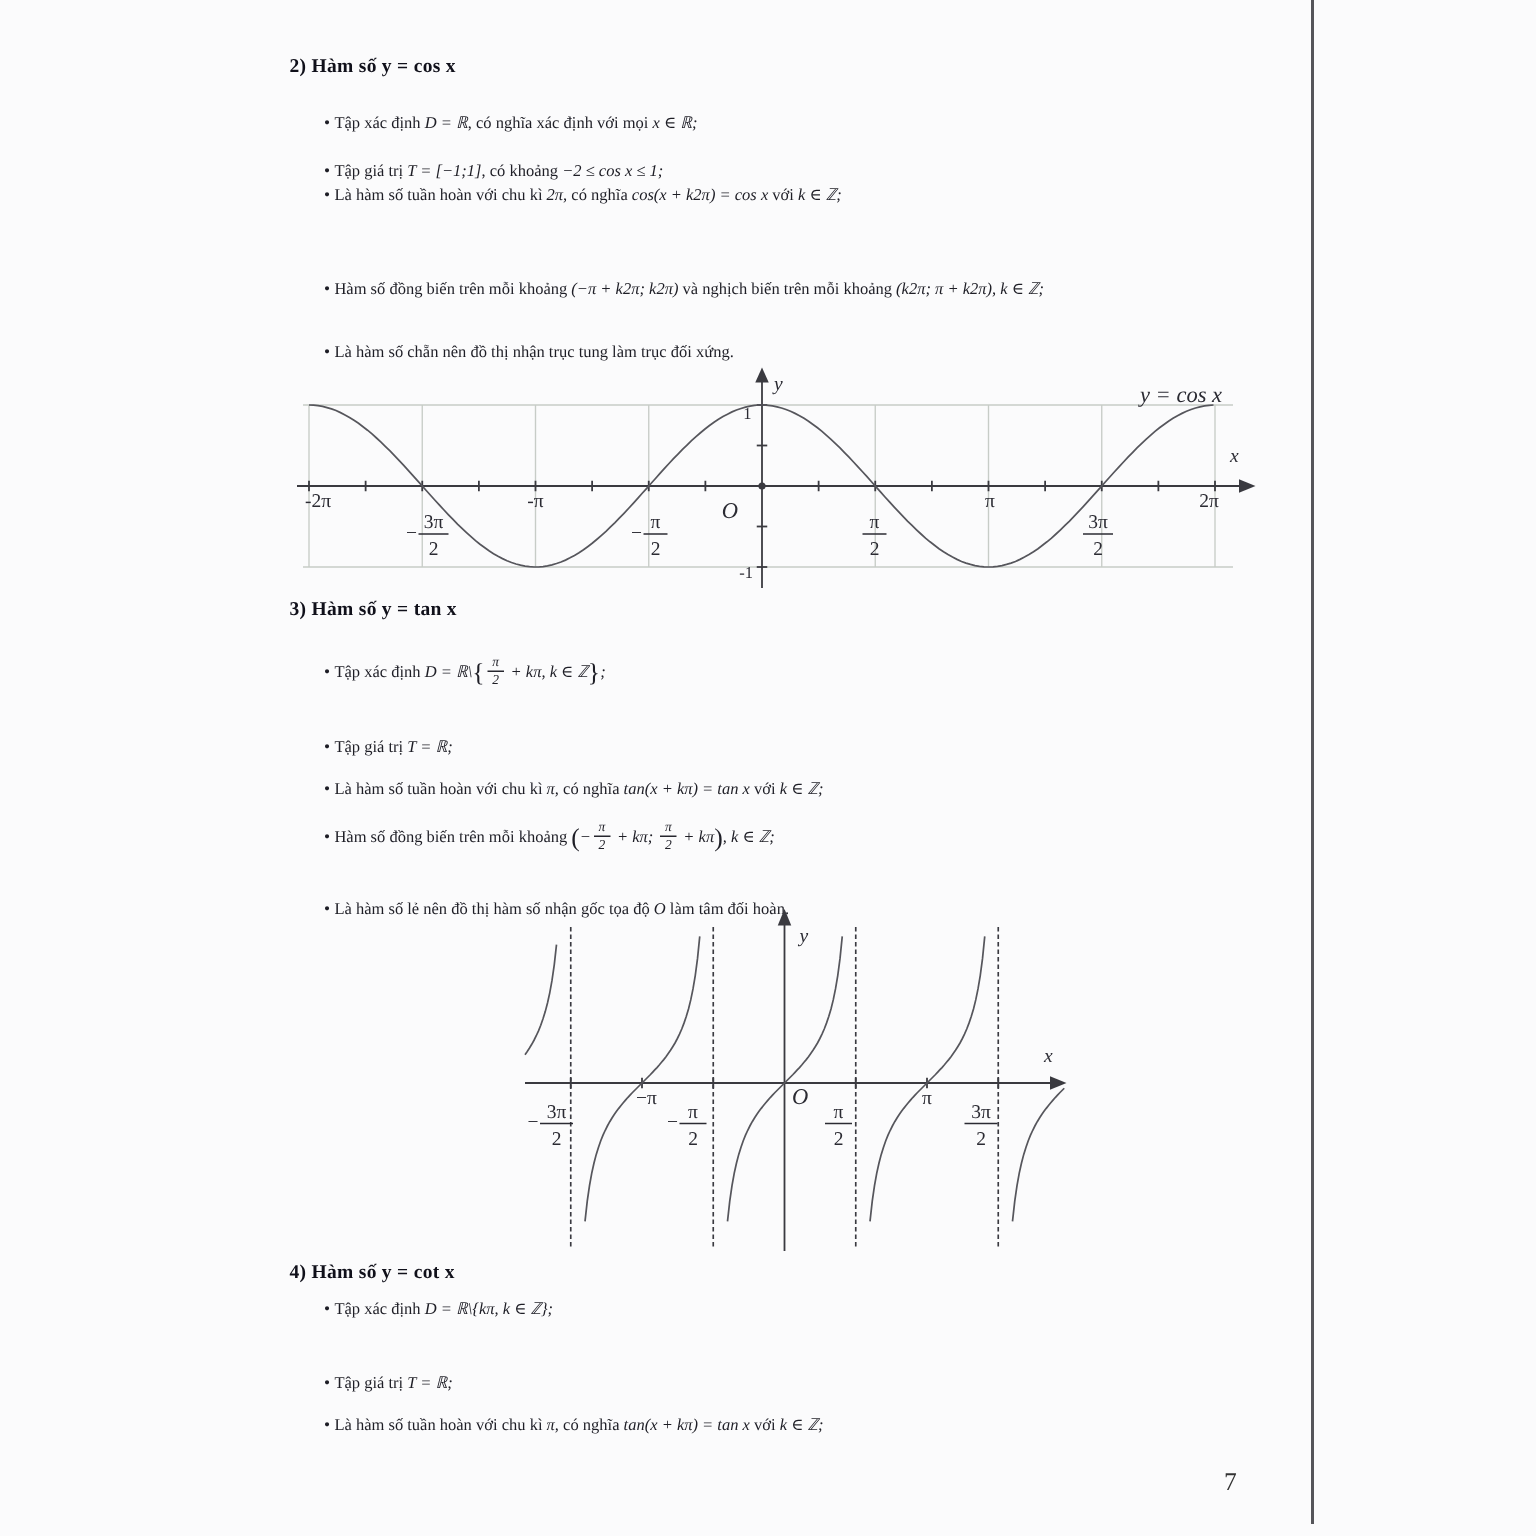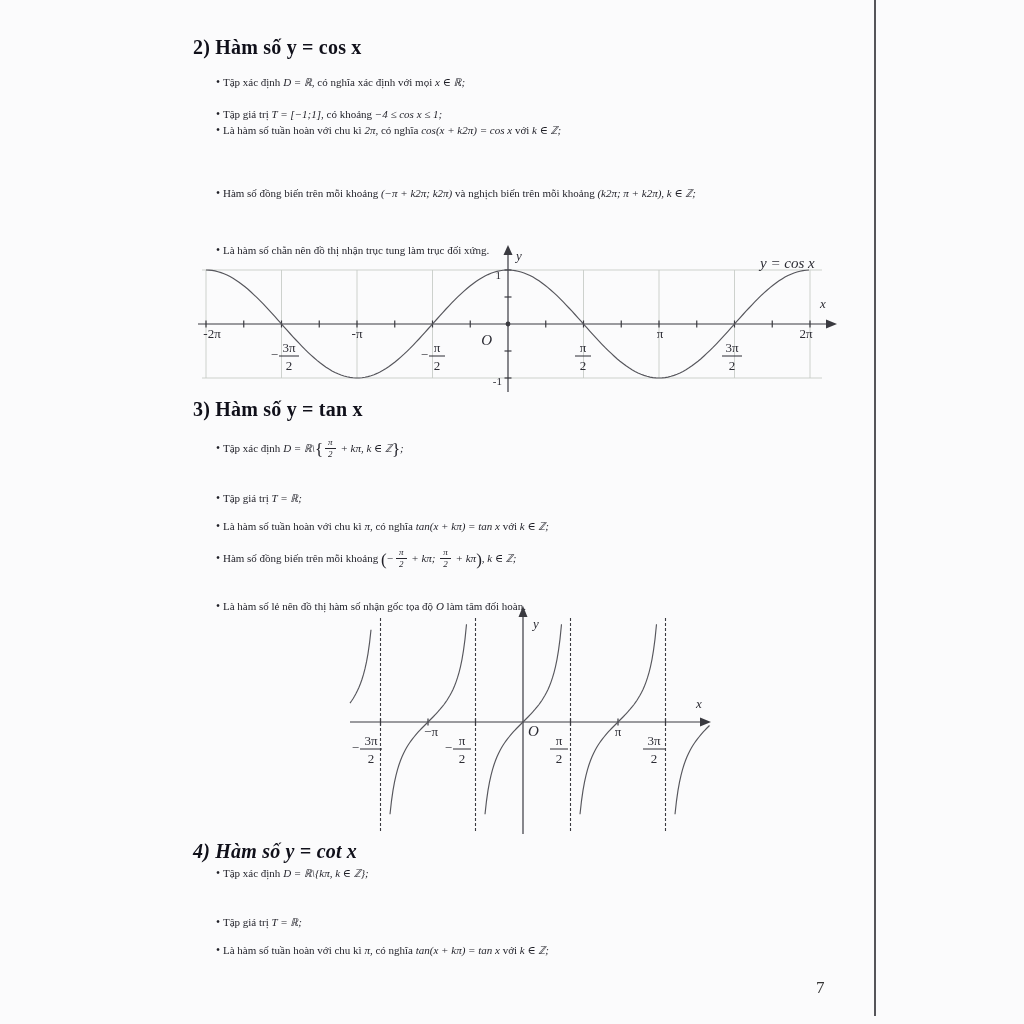--- a/index.html
+++ b/index.html
@@ -1,21 +1,21 @@
 <!DOCTYPE html>
 <html><head>
 <meta charset="utf-8">
 <style>
   html,body{margin:0;padding:0;}
   body{width:1024px;height:1024px;background:#fbfbfc;position:relative;overflow:hidden;
        font-family:"Liberation Serif","DejaVu Serif",serif;color:#1e1e26;}
   .page{position:absolute;inset:0;}
   .edge-line{position:absolute;left:874px;top:0;width:2px;height:1016px;background:#55555a;}
   .sec{position:absolute;left:190px;width:676px;}
-  .h{font-size:20px;font-weight:bold;color:#10101a;margin:0;letter-spacing:.2px;}
+  .h{font-size:13px;font-weight:bold;color:#10101a;margin:0;letter-spacing:.2px;}
   .bullet{position:absolute;left:0;width:676px;margin:0;font-size:11px;line-height:29px;
           text-align:justify;text-indent:26px;}
   .dot{font-size:1.05em;}
   .seg-m{font-style:italic;}
   .seg-txt{font-style:normal;}
   .seg-big{font-size:1.55em;font-style:normal;vertical-align:-0.18em;line-height:0;}
   .frac{display:inline-block;vertical-align:-0.55em;text-align:center;font-size:0.82em;
         line-height:1.05;font-style:italic;margin:0 2px;text-indent:0;}
   .frac .fnum{display:block;border-bottom:1px solid #26262e;padding:0 3px 1px;}
   .frac .fden{display:block;padding-top:1px;}
@@ -38,24 +38,24 @@
 <body>
 
 <div class="page">
 
   <div class="edge-line"></div>
 
   <section class="sec" style="top:36px;">
     <h2 class="h" style="margin-left:3px;">2) Hàm số y = cos x</h2>
     <div></div>
   <p class="bullet" style="top: 32px;"><span class="dot">• </span><span class="seg-txt">Tập xác định </span><span class="seg-m">D = ℝ</span><span class="seg-txt">, có nghĩa xác định với mọi </span><span class="seg-m">x ∈ ℝ;</span></p>
-      <p class="bullet" style="top: 64px;"><span class="dot">• </span><span class="seg-txt">Tập giá trị </span><span class="seg-m">T = [−1;1]</span><span class="seg-txt">, có khoảng </span><span class="seg-m">−4 ≤ cos x ≤ 1;</span></p>
+      <p class="bullet" style="top: 64px;"><span class="dot">• </span><span class="seg-txt">Tập giá trị </span><span class="seg-m">T = [−1;1]</span><span class="seg-txt">, có khoảng </span><span class="seg-m">−2 ≤ cos x ≤ 1;</span></p>
       <p class="bullet" style="top: 80px;"><span class="dot">• </span><span class="seg-txt">Là hàm số tuần hoàn với chu kì </span><span class="seg-m">2π,</span><span class="seg-txt"> có nghĩa </span><span class="seg-m">cos(x + k2π) = cos x</span><span class="seg-txt"> với </span><span class="seg-m">k ∈ ℤ;</span></p>
       <p class="bullet" style="top: 143px;"><span class="dot">• </span><span class="seg-txt">Hàm số đồng biến trên mỗi khoảng </span><span class="seg-m">(−π + k2π; k2π)</span><span class="seg-txt"> và nghịch biến trên mỗi khoảng </span><span class="seg-m">(k2π; π + k2π), k ∈ ℤ;</span></p>
-      <p class="bullet" style="top: 185px; margin-top: 15px;"><span class="dot">• </span><span class="seg-txt">Là hàm số chẵn nên đồ thị nhận trục tung làm trục đối xứng.</span></p>
+      <p class="bullet" style="top: 185px;"><span class="dot">• </span><span class="seg-txt">Là hàm số chẵn nên đồ thị nhận trục tung làm trục đối xứng.</span></p>
     </section>
 
   <svg width="650" height="152" style="left:192px;top:244px;">
     <g id="cos-grid">
         <line x1="14" y1="26" x2="14" y2="134" class="grid"></line>
         <line x1="89.5" y1="26" x2="89.5" y2="134" class="grid"></line>
         <line x1="165" y1="26" x2="165" y2="134" class="grid"></line>
         <line x1="240.5" y1="26" x2="240.5" y2="134" class="grid"></line>
         <line x1="391.5" y1="26" x2="391.5" y2="134" class="grid"></line>
         <line x1="467" y1="26" x2="467" y2="134" class="grid"></line>
@@ -174,21 +174,21 @@
     <text class="glab-up" x="211" y="143" text-anchor="middle">π</text>
     <line class="fbar" x1="202" y1="147" x2="220" y2="147"></line>
     <text class="glab-up" x="211" y="161" text-anchor="middle">2</text>
 
     <text class="glab-up" x="306" y="143" text-anchor="middle">3π</text>
     <line class="fbar" x1="295" y1="147" x2="317" y2="147"></line>
     <text class="glab-up" x="306" y="161" text-anchor="middle">2</text>
   </svg>
 
   <section class="sec" style="top:840px;">
-    <h2 class="h" style="margin-left:3px;font-style:italic;">4) Hàm số y = cot x</h2>
+    <h2 class="h" style="margin-left:3px;">4) Hàm số y = cot x</h2>
     <div></div>
   <p class="bullet" style="top: 19px;"><span class="dot">• </span><span class="seg-txt">Tập xác định </span><span class="seg-m">D = ℝ\{kπ, k ∈ ℤ};</span></p>
       <p class="bullet" style="top: 68px;"><span class="dot">• </span><span class="seg-txt">Tập giá trị </span><span class="seg-m">T = ℝ;</span></p>
       <p class="bullet" style="top: 96px;"><span class="dot">• </span><span class="seg-txt">Là hàm số tuần hoàn với chu kì </span><span class="seg-m">π,</span><span class="seg-txt"> có nghĩa </span><span class="seg-m">tan(x + kπ) = tan x</span><span class="seg-txt"> với </span><span class="seg-m">k ∈ ℤ;</span></p>
     </section>
 
   <div class="pageno">7</div>
 </div>
 
 </body></html>

